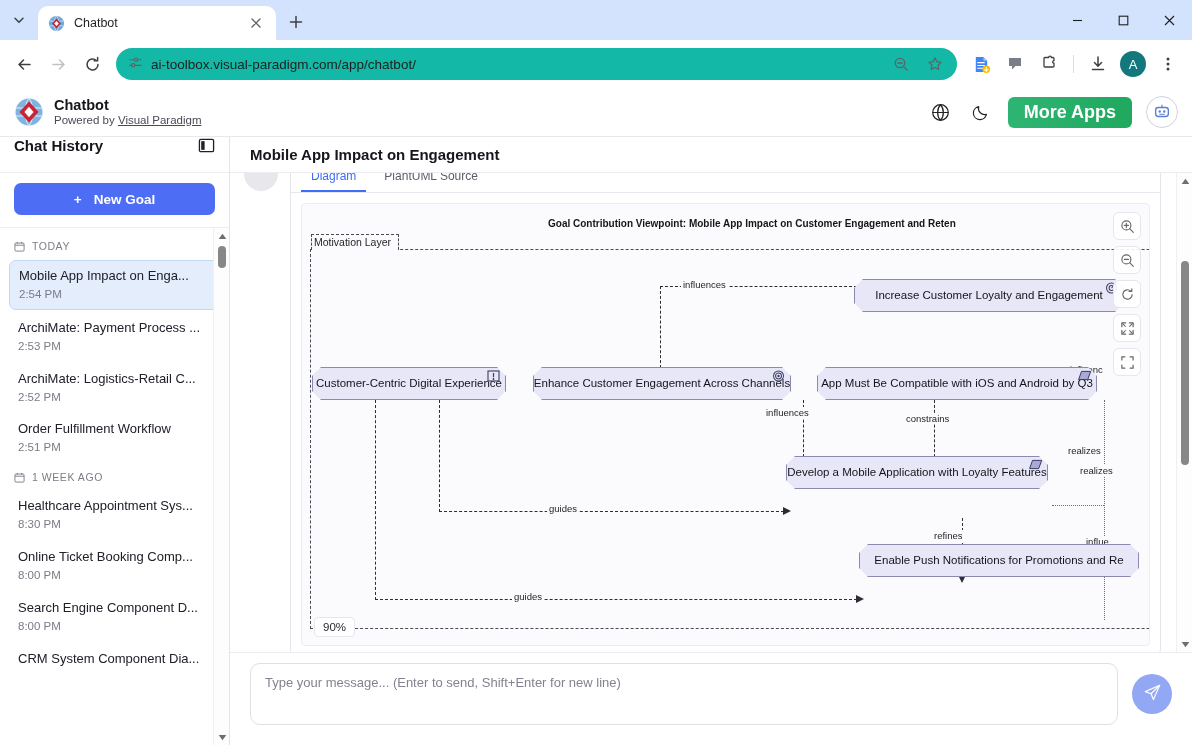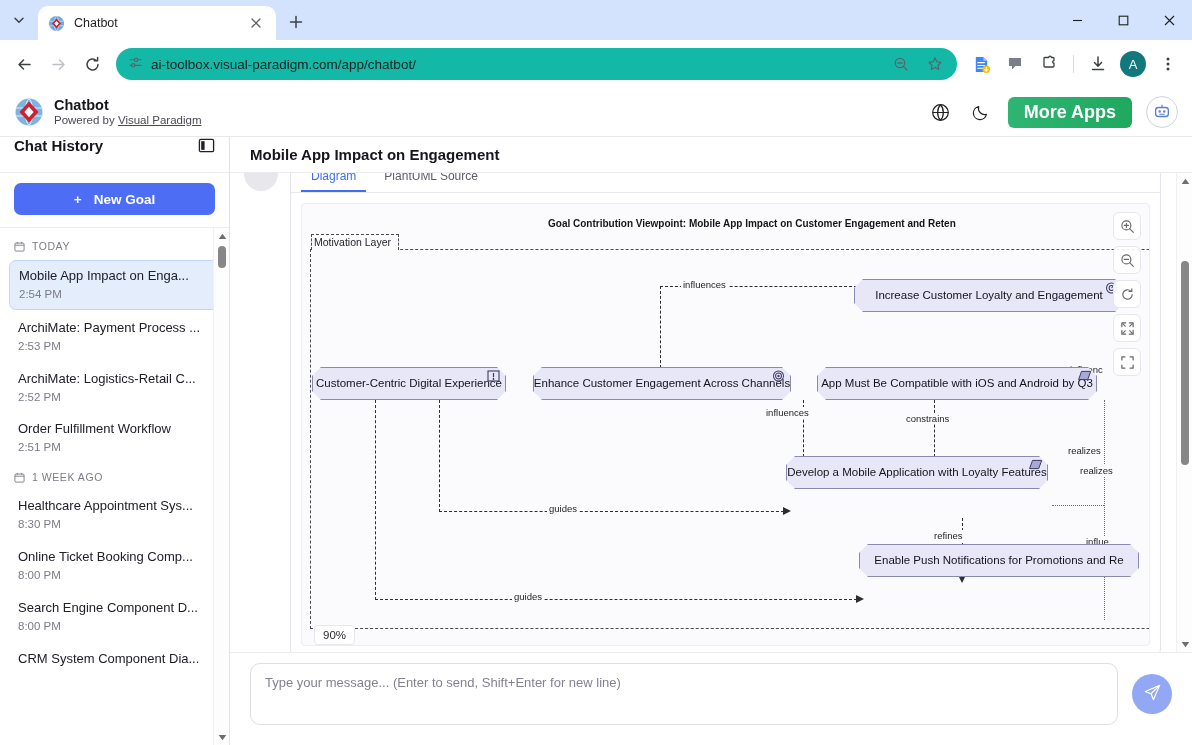--- a/index.html
+++ b/index.html
@@ -250,21 +250,21 @@
   .zoom-toolbar {
     position: absolute; right: 8px; top: 8px; display: flex;
     flex-direction: column; gap: 6px; z-index: 5;
   }
   .zt-btn {
     width: 28px; height: 28px; background: rgba(255,255,255,.9);
     border: 1px solid #e6e6ec; border-radius: 6px; display: flex;
     align-items: center; justify-content: center; cursor: pointer; color: #555;
   }
   .zoom-badge {
-    position: absolute; left: 12px; bottom: 0; background: #fff;
+    position: absolute; left: 12px; bottom: 8px; background: #fff;
     border: 1px solid #e6e6ec; border-radius: 4px; padding: 3px 8px;
     font-size: 11.5px; color: #2a2a34; z-index: 5;
   }
 
   .composer-wrap {
     flex: 0 0 90px; display: flex; align-items: center; gap: 14px;
     padding: 10px 20px 20px; border-top: 1px solid #ececf0; background:#fff;
   }
   .composer {
     flex: 1; height: 62px; border: 1px solid #dedee5; border-radius: 10px;

